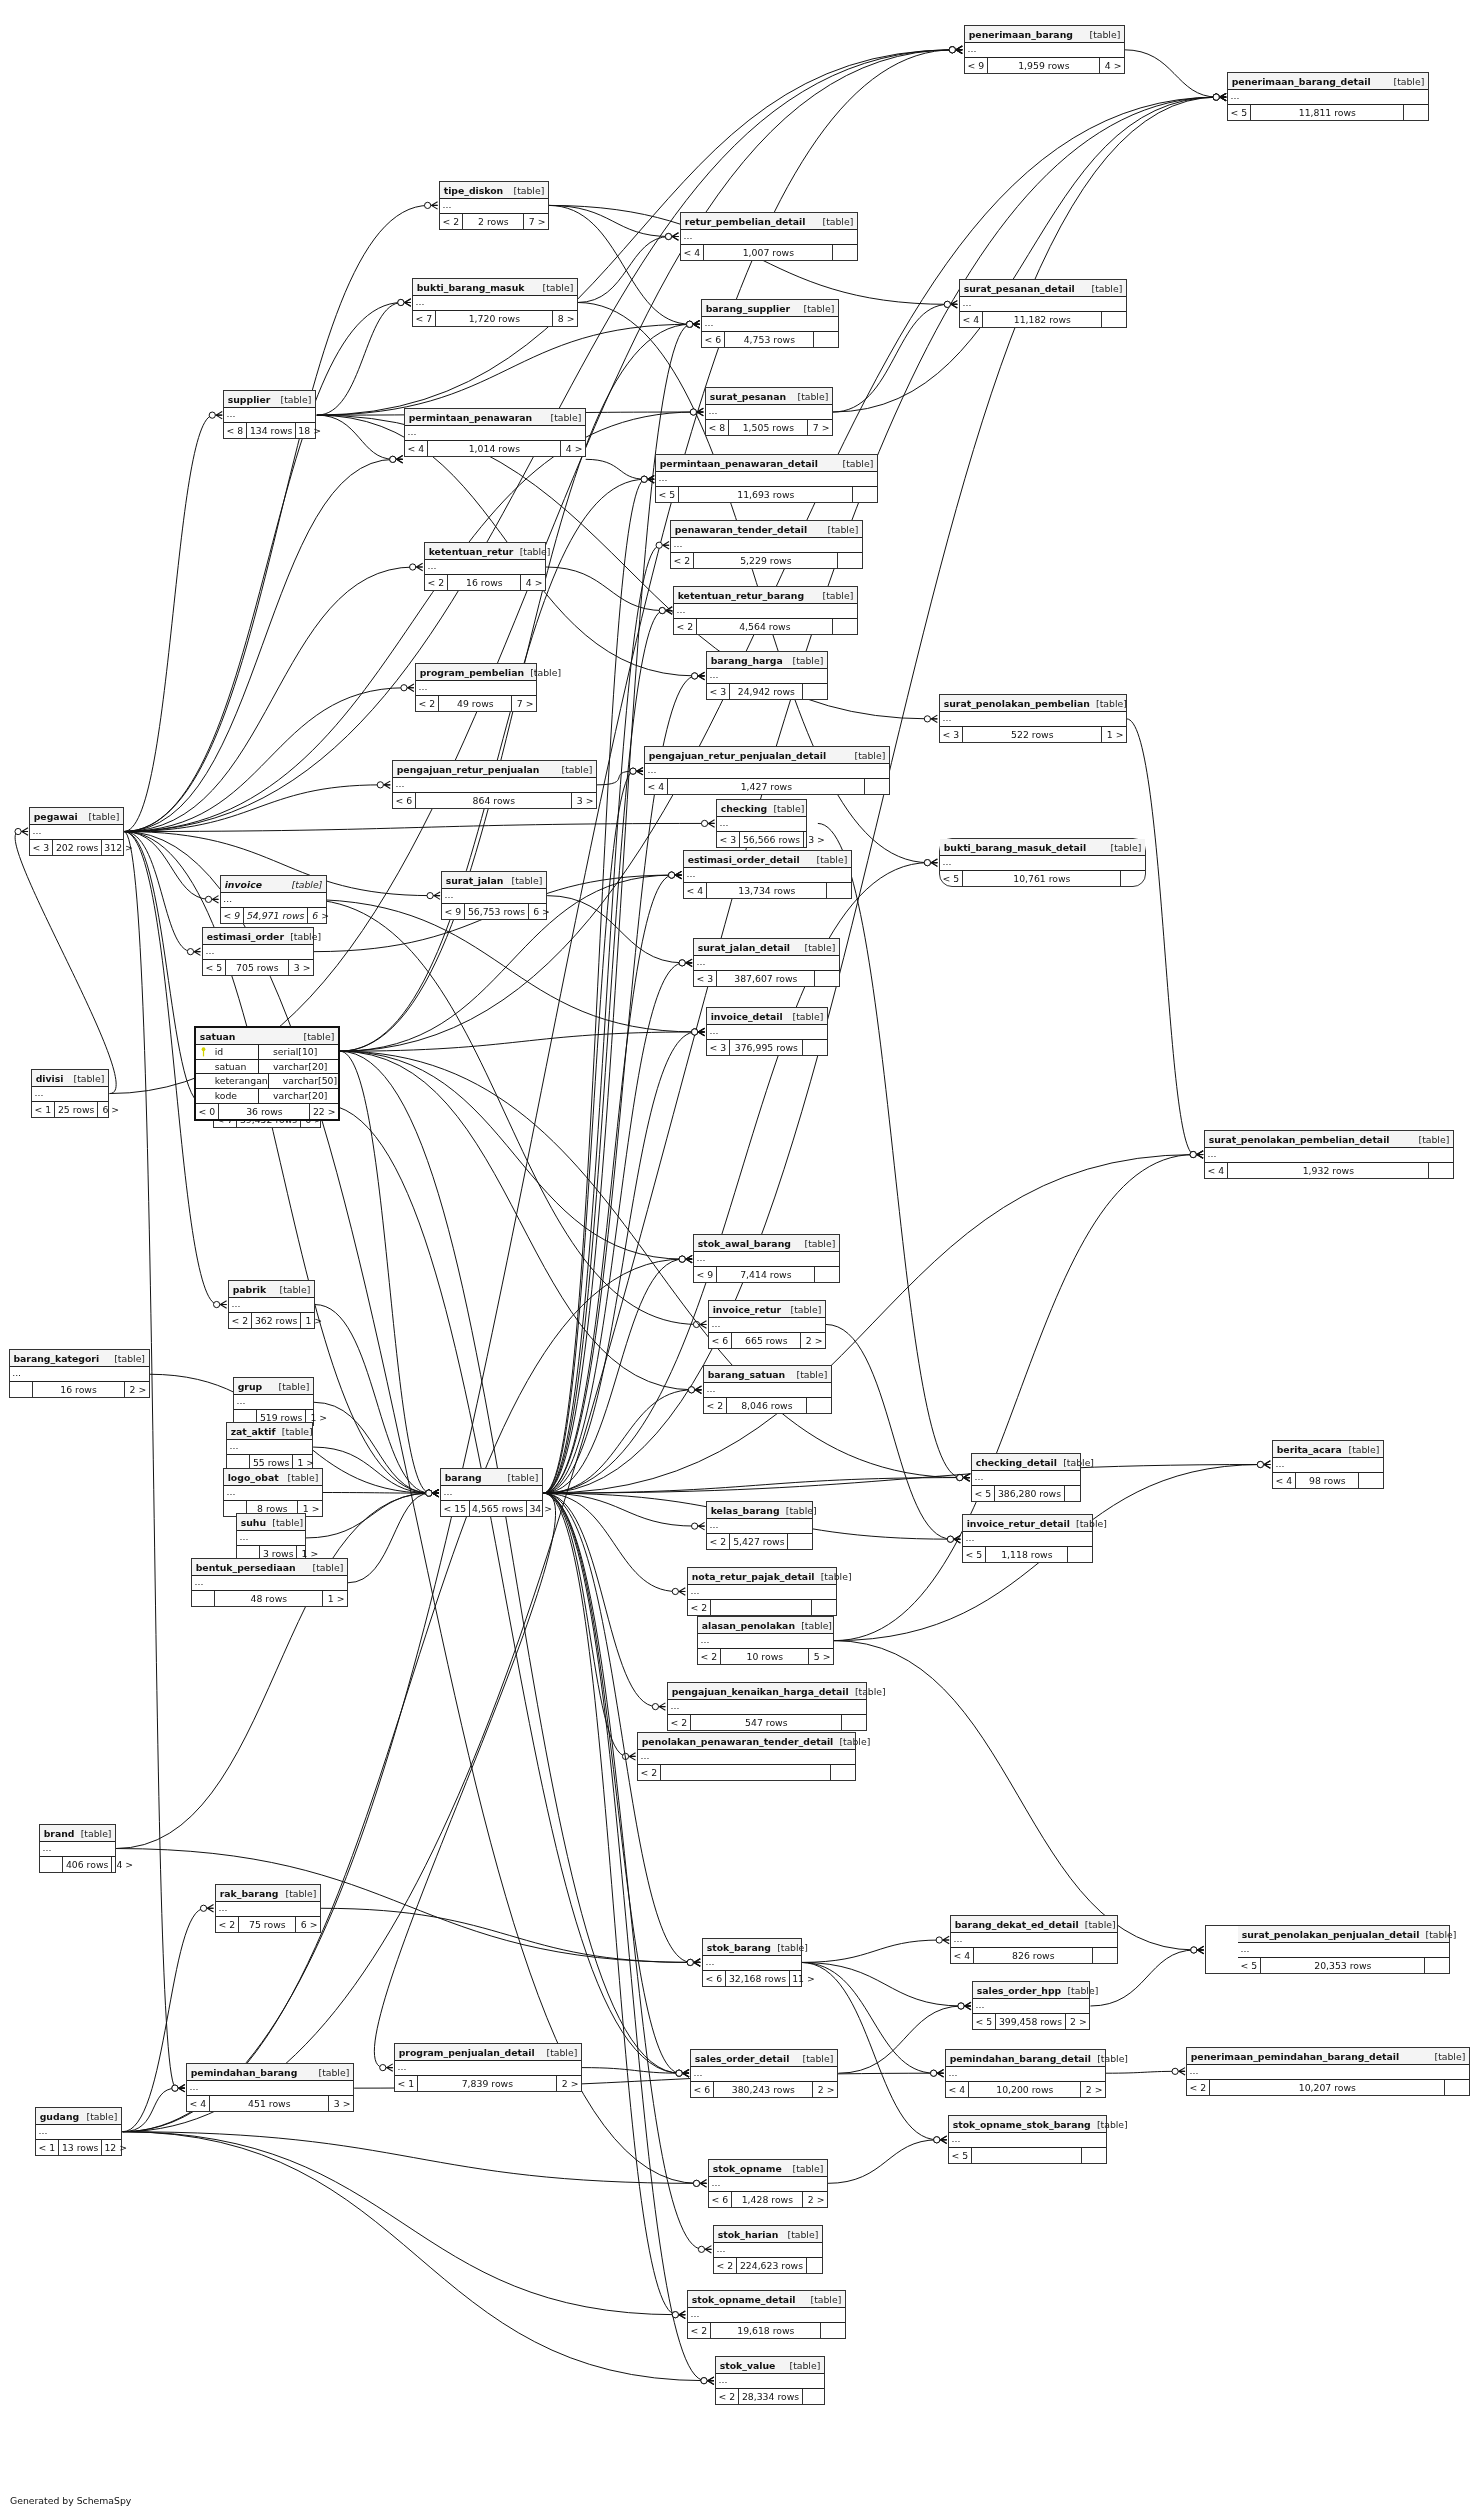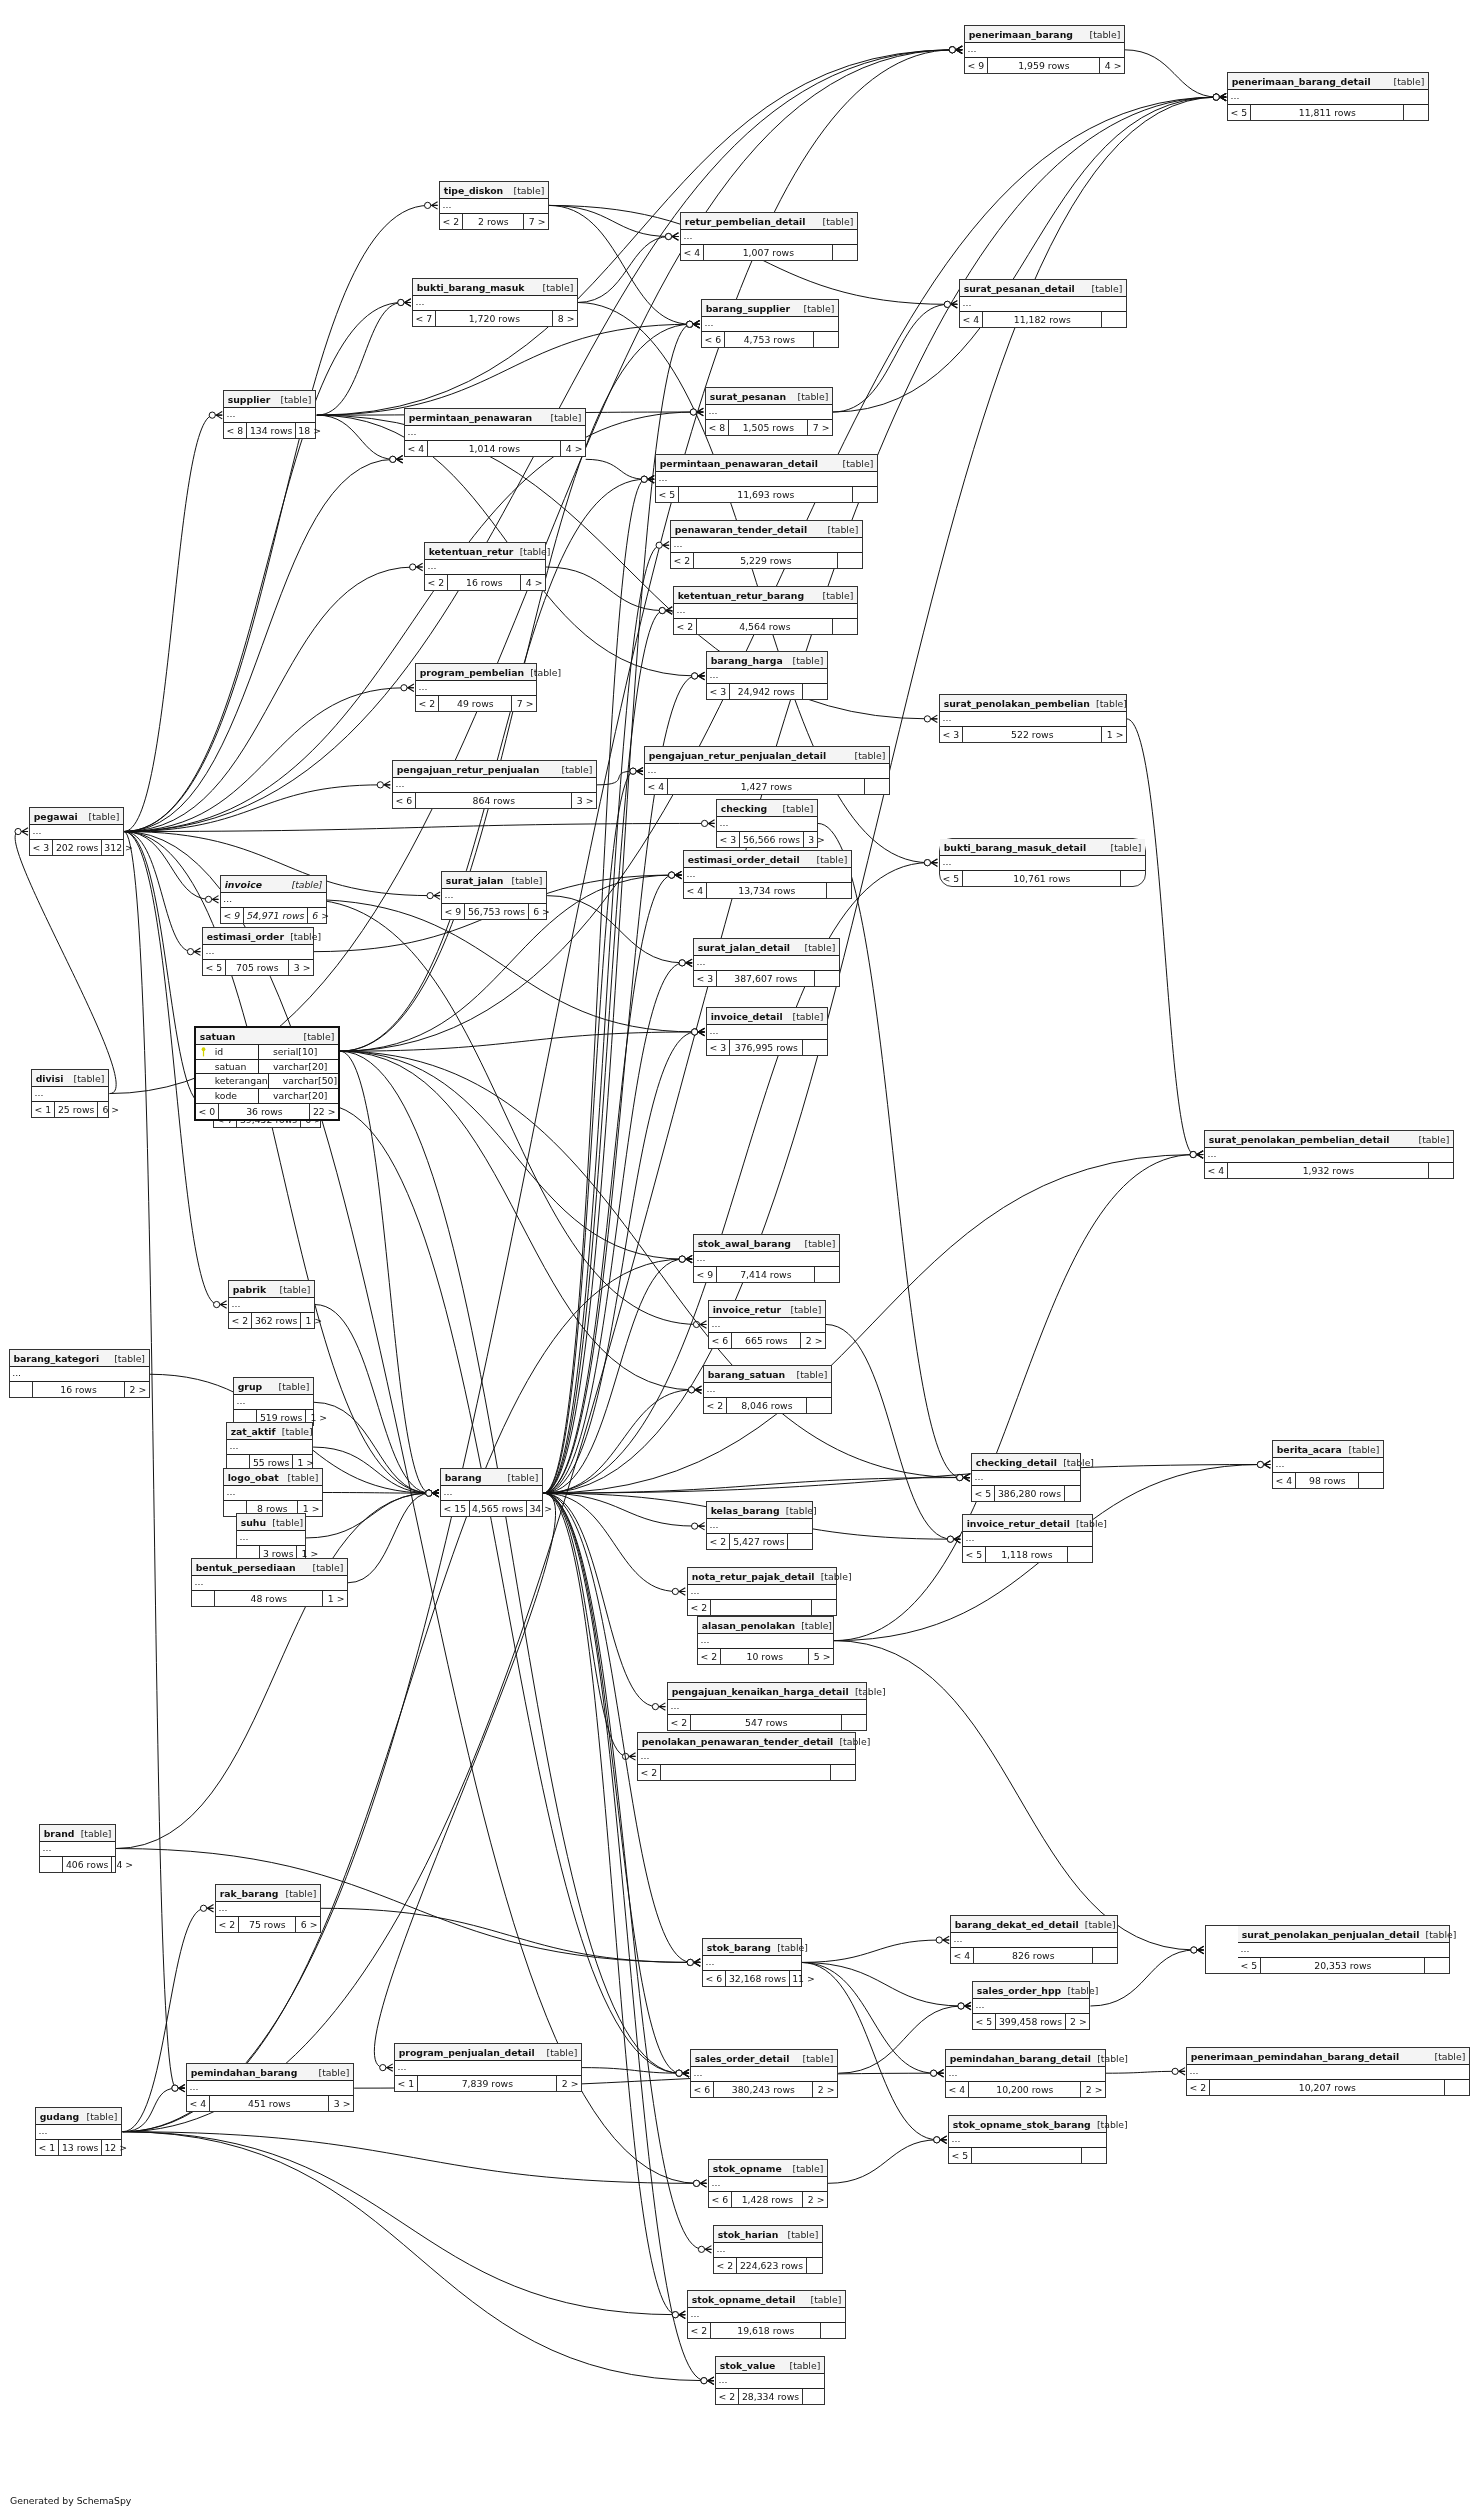--- a/index.html
+++ b/index.html
@@ -607,21 +607,21 @@
         <span class="name">pegawai</span>
         <span class="kind">[table]</span>
       </div>
       <div class="cols">...</div>
       <div class="foot">
         <span class="par">&lt; 3</span>
         <span class="rows">202 rows</span>
         <span class="chi">312 &gt;</span>
       </div>
     </div>
-    <div class="tbl" id="tbl-checking" style="left: 716px; top: 799px; width: 102px;">
+    <div class="tbl" id="tbl-checking" style="left: 716px; top: 799px; width: 91px;">
       <div class="hdr">
         <span class="name">checking</span>
         <span class="kind">[table]</span>
       </div>
       <div class="cols">...</div>
       <div class="foot">
         <span class="par">&lt; 3</span>
         <span class="rows">56,566 rows</span>
         <span class="chi">3 &gt;</span>
       </div>

